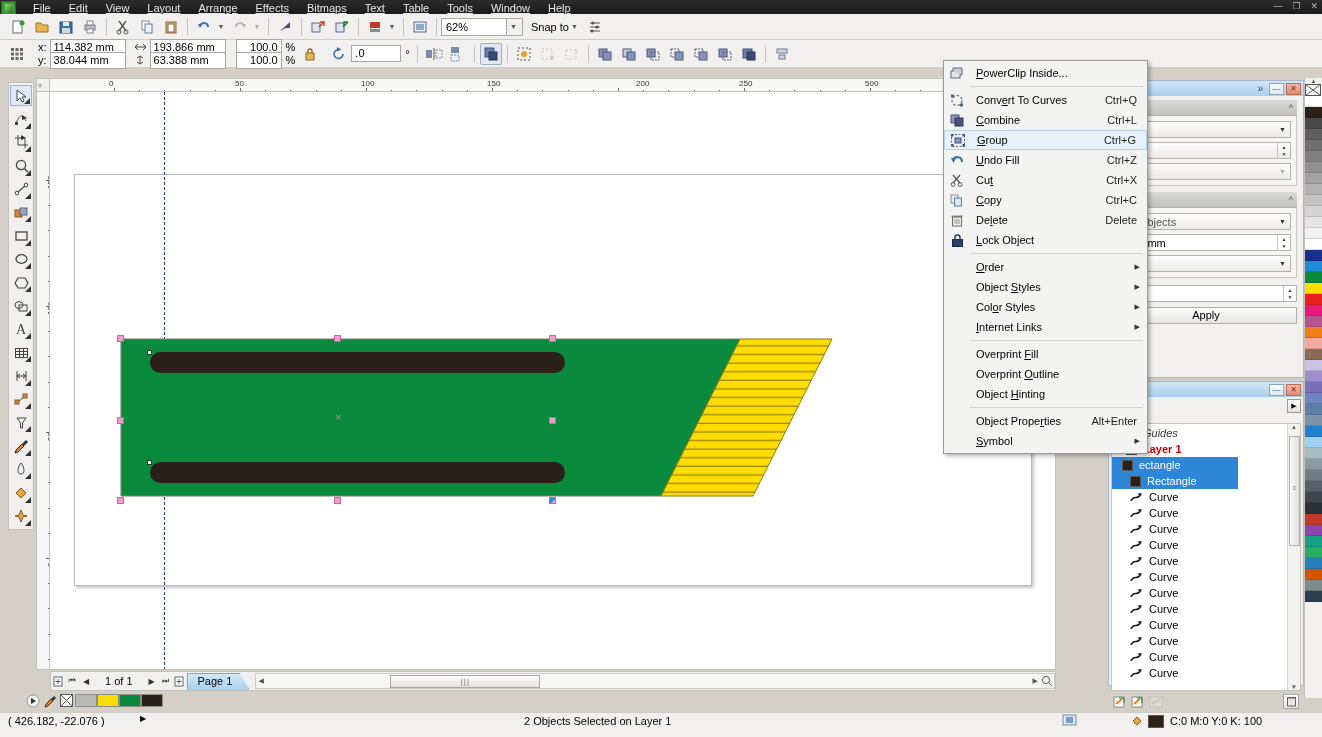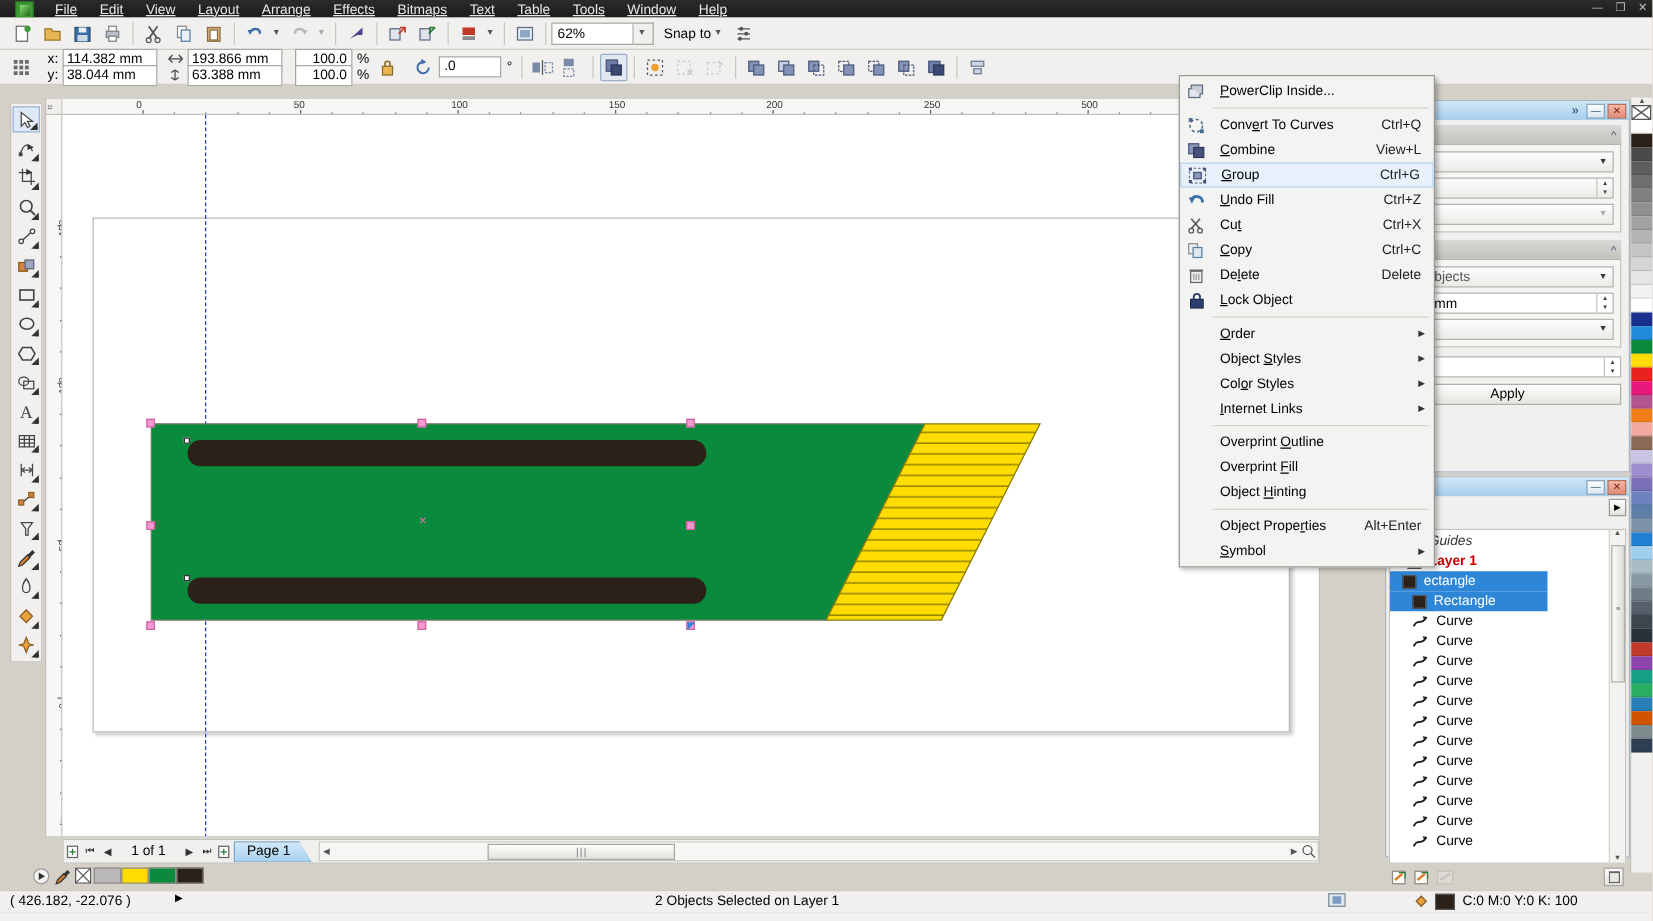--- a/index.html
+++ b/index.html
@@ -9,21 +9,21 @@
 
   
   .titlebar { position:absolute; left:0; top:0; width:1322px; height:14px;
     background:linear-gradient(#2b2b2b,#1b1b1b); }
   .winbtns { position:absolute; right:4px; top:0px; display:flex; gap:10px;
     color:#b9b9b9; font-size:9px; line-height:13px; }
   .winbtns span { cursor:default; }
 
   
   .menubar { position:absolute; left:0; top:0; height:16px; display:flex;
-    align-items:center; padding-left:12px; }
+    align-items:center; padding-left:1px; }
   .applogo { width:15px; height:14px; background:#3c9a36; border:1px solid #2a6e26;
     margin-right:8px; position:relative; }
   .applogo:after{content:"";position:absolute;left:3px;top:2px;width:8px;height:9px;
     background:linear-gradient(135deg,#8fdc6f,#1e6b1a);}
   .menubar .mi { color:#e8e8e8; font-size:11px; padding:0 9px; line-height:15px; }
   .menubar .mi u { text-decoration:underline; }
 
   
   .toolbar { position:absolute; left:0; width:1322px; background:#f1f0ee;
     border-bottom:1px solid #cfcdc8; display:flex; align-items:center; }
@@ -639,21 +639,21 @@
       <div class="tick" style="left: 366.4px; top: 11px; width: 1px; height: 3px;"></div>
       <div class="tick" style="left: 391.6px; top: 11px; width: 1px; height: 3px;"></div>
       <div class="tick" style="left: 416.8px; top: 11px; width: 1px; height: 3px;"></div>
       <div class="tick" style="left: 442px; top: 9px; width: 1px; height: 5px;"></div>
       <div class="rlab" style="left: 437px; top: 0px;">150</div>
       <div class="tick" style="left: 467.2px; top: 11px; width: 1px; height: 3px;"></div>
       <div class="tick" style="left: 492.4px; top: 11px; width: 1px; height: 3px;"></div>
       <div class="tick" style="left: 517.6px; top: 11px; width: 1px; height: 3px;"></div>
       <div class="tick" style="left: 542.8px; top: 11px; width: 1px; height: 3px;"></div>
       <div class="tick" style="left: 568px; top: 9px; width: 1px; height: 5px;"></div>
-      <div class="rlab" style="left: 563px; top: 0px;">200</div>
+      <div class="rlab" style="left: 586px; top: 0px;">200</div>
       <div class="tick" style="left: 593.2px; top: 11px; width: 1px; height: 3px;"></div>
       <div class="tick" style="left: 618.4px; top: 11px; width: 1px; height: 3px;"></div>
       <div class="tick" style="left: 643.6px; top: 11px; width: 1px; height: 3px;"></div>
       <div class="tick" style="left: 668.8px; top: 11px; width: 1px; height: 3px;"></div>
       <div class="tick" style="left: 694px; top: 9px; width: 1px; height: 5px;"></div>
       <div class="rlab" style="left: 689px; top: 0px;">250</div>
       <div class="tick" style="left: 719.2px; top: 11px; width: 1px; height: 3px;"></div>
       <div class="tick" style="left: 744.4px; top: 11px; width: 1px; height: 3px;"></div>
       <div class="tick" style="left: 769.6px; top: 11px; width: 1px; height: 3px;"></div>
       <div class="tick" style="left: 794.8px; top: 11px; width: 1px; height: 3px;"></div>
@@ -1141,21 +1141,21 @@
         <span class="ctx-acc">Ctrl+Q</span>
       </div>
       <div class="ctx-item">
         <span class="ctx-ic">
           <svg width="14" height="13">
             <rect x="1" y="1" width="8" height="8" fill="#8c98b8" stroke="#46527a"></rect>
             <rect x="5" y="4" width="8" height="8" fill="#46527a" stroke="#2c365c"></rect>
           </svg>
         </span>
         <span class="ctx-lab"><u>C</u>ombine</span>
-        <span class="ctx-acc">View+L</span>
+        <span class="ctx-acc">Ctrl+L</span>
       </div>
       <div class="ctx-item hl">
         <span class="ctx-ic">
           <svg width="14" height="13">
             <rect x="0.5" y="0.5" width="13" height="12" fill="none" stroke="#55607a" stroke-dasharray="2 1.5"></rect>
             <rect x="4" y="4" width="6" height="5" fill="#8c98b8" stroke="#46527a"></rect>
             <rect x="0" y="0" width="2.5" height="2.5" fill="#46527a"></rect>
             <rect x="11.5" y="0" width="2.5" height="2.5" fill="#46527a"></rect>
             <rect x="0" y="10" width="2.5" height="2.5" fill="#46527a"></rect>
             <rect x="11.5" y="10" width="2.5" height="2.5" fill="#46527a"></rect>
@@ -1240,26 +1240,26 @@
       </div>
       <div class="ctx-item">
         <span class="ctx-ic"></span>
         <span class="ctx-lab"><u>I</u>nternet Links</span>
         <span class="ctx-acc"></span>
         <span class="ctx-sub">▶</span>
       </div>
       <div class="ctx-sep"></div>
       <div class="ctx-item">
         <span class="ctx-ic"></span>
+        <span class="ctx-lab">Overprint <u>F</u>ill</span>
+        <span class="ctx-acc"></span>
+      </div>
+      <div class="ctx-item">
+        <span class="ctx-ic"></span>
         <span class="ctx-lab">Overprint <u>O</u>utline</span>
-        <span class="ctx-acc"></span>
-      </div>
-      <div class="ctx-item">
-        <span class="ctx-ic"></span>
-        <span class="ctx-lab">Overprint <u>F</u>ill</span>
         <span class="ctx-acc"></span>
       </div>
       <div class="ctx-item">
         <span class="ctx-ic"></span>
         <span class="ctx-lab">Object <u>H</u>inting</span>
         <span class="ctx-acc"></span>
       </div>
       <div class="ctx-sep"></div>
       <div class="ctx-item">
         <span class="ctx-ic"></span>

